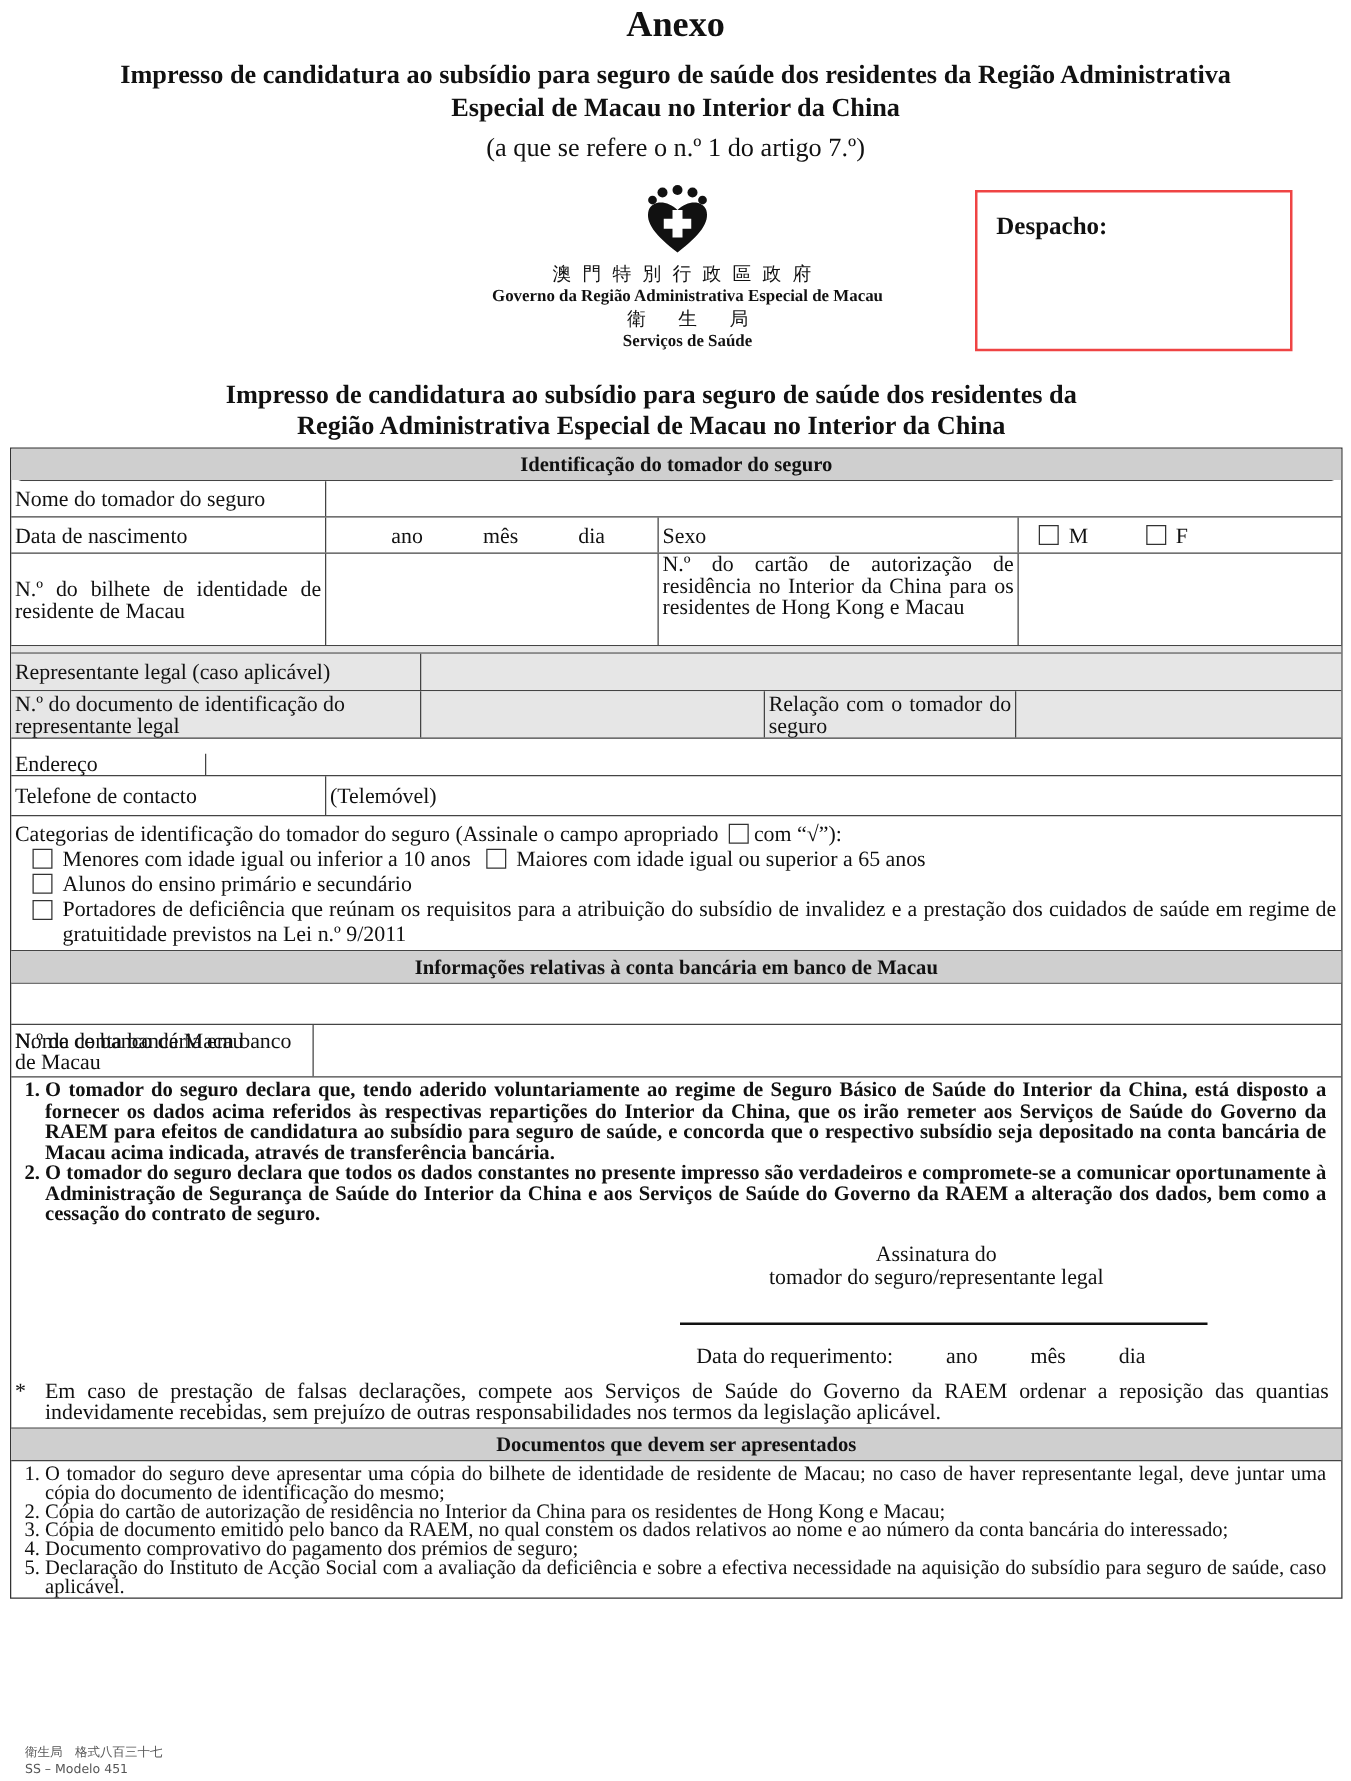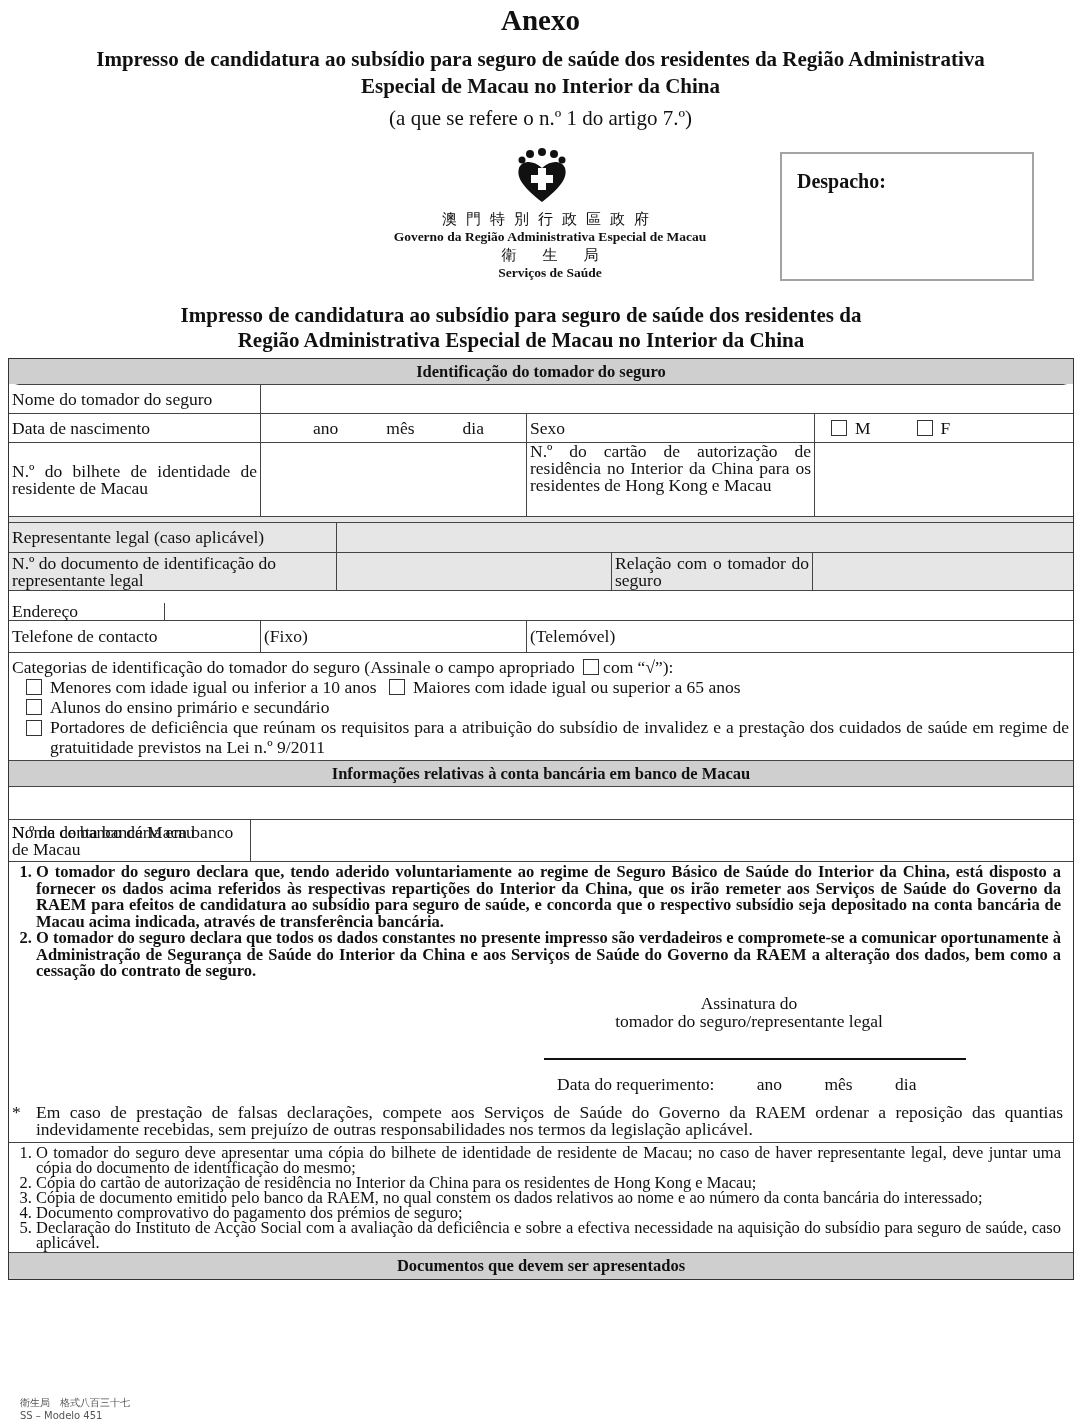--- a/index.html
+++ b/index.html
@@ -9,21 +9,21 @@
   }
   .abs { position: absolute; }
   .center { text-align: center; }
   .anexo { left: 0; width: 1081px; top: 4px; font-size: 29px; font-weight: bold; }
   .title1 { left: 0; width: 1081px; top: 46px; font-size: 21px; font-weight: bold; line-height: 27px; }
   .subref { left: 0; width: 1081px; top: 106px; font-size: 21px; }
   .logo { left: 514px; top: 148px; width: 56px; height: 56px; }
   .gov-block { left: 340px; width: 420px; top: 210px; line-height: 18px; }
   .zh { font-family: "DejaVu Sans", sans-serif; font-size: 15px; letter-spacing: 9px; }
   .gov-pt { font-size: 13.5px; font-weight: bold; }
-  .despacho { left: 780px; top: 152px; width: 254px; height: 129px; border: 2px solid #a3a3a3; box-sizing: border-box; }
+  .despacho { left: 780px; top: 152px; width: 254px; height: 129px; border: 2px solid #ef4444; box-sizing: border-box; }
   .despacho-label { position: absolute; left: 15px; top: 16px; font-size: 20px; font-weight: bold; }
   .title2 { left: 0; width: 1042px; top: 303px; font-size: 21px; font-weight: bold; line-height: 25px; }
 
   .form { left: 8px; top: 358px; width: 1066px; border: 1.5px solid #333; box-sizing: border-box; }
   .row { display: flex; border-bottom: 1.5px solid #444; box-sizing: border-box; }
   .row:last-child { border-bottom: none; }
   .cell { border-right: 1.5px solid #444; box-sizing: border-box; padding: 0 3px; font-size: 17.5px; line-height: 17px; display: flex; align-items: center; }
   .cell:last-child { border-right: none; }
   .hdr { background: #cfcfcf; justify-content: center; font-weight: bold; font-size: 16.5px; width: 100%; }
   .gray { background: #e6e6e6; }
@@ -130,23 +130,20 @@
     <div class="cell" style="flex:1;"></div>
   </div>
 
   <div class="row" style="height:30px;align-items:flex-end;">
     <div class="cell" style="width:156px;">Endereço</div>
     <div class="cell" style="flex:1;"></div>
   </div>
 
   <div class="row" style="height:32px;">
     <div class="cell" style="width:252px;">Telefone de contacto</div>
-    <div class="cell" style="width:266px;">
-      <span>(Fixo)</span>
-    </div>
     <div class="cell" style="flex:1;">
       <span>(Telemóvel)</span>
     </div>
   </div>
 
   <div class="row">
     <div class="cat">
       <span class="line">
         <span>Categorias de identificação do tomador do seguro (Assinale o campo apropriado</span>
         <span class="cb" style="margin:0 4px;"></span><span>com “√”):</span>
@@ -199,33 +196,33 @@
         <span style="margin-left:38px;">mês</span>
         <span style="margin-left:38px;">dia</span>
       </div>
     </div>
     <div style="display:flex;padding:2px 10px 4px 3px;font-size:17.5px;line-height:17px;">
       <span style="width:24px;flex:none;">*</span>
       <span style="text-align:justify;">Em caso de prestação de falsas declarações, compete aos Serviços de Saúde do Governo da RAEM ordenar a reposição das quantias indevidamente recebidas, sem prejuízo de outras responsabilidades nos termos da legislação aplicável.</span>
     </div>
   </div>
 
+  <div class="row" style="height:26px;">
+    <div class="cell hdr">Documentos que devem ser apresentados</div>
+  </div>
+
   <div class="row">
     <div class="docs">
       <ol>
         <li>O tomador do seguro deve apresentar uma cópia do bilhete de identidade de residente de Macau; no caso de haver representante legal, deve juntar uma cópia do documento de identificação do mesmo;</li>
         <li>Cópia do cartão de autorização de residência no Interior da China para os residentes de Hong Kong e Macau;</li>
         <li>Cópia de documento emitido pelo banco da RAEM, no qual constem os dados relativos ao nome e ao número da conta bancária do interessado;</li>
         <li>Documento comprovativo do pagamento dos prémios de seguro;</li>
         <li>Declaração do Instituto de Acção Social com a avaliação da deficiência e sobre a efectiva necessidade na aquisição do subsídio para seguro de saúde, caso aplicável.</li>
       </ol>
     </div>
   </div>
-
-  <div class="row" style="height:26px;">
-    <div class="cell hdr">Documentos que devem ser apresentados</div>
-  </div>
 </div>
 
 <div class="abs footer">
   <div>衛生局　格式八百三十七</div>
   <div>SS – Modelo 451</div>
 </div>
 
 </body></html>

